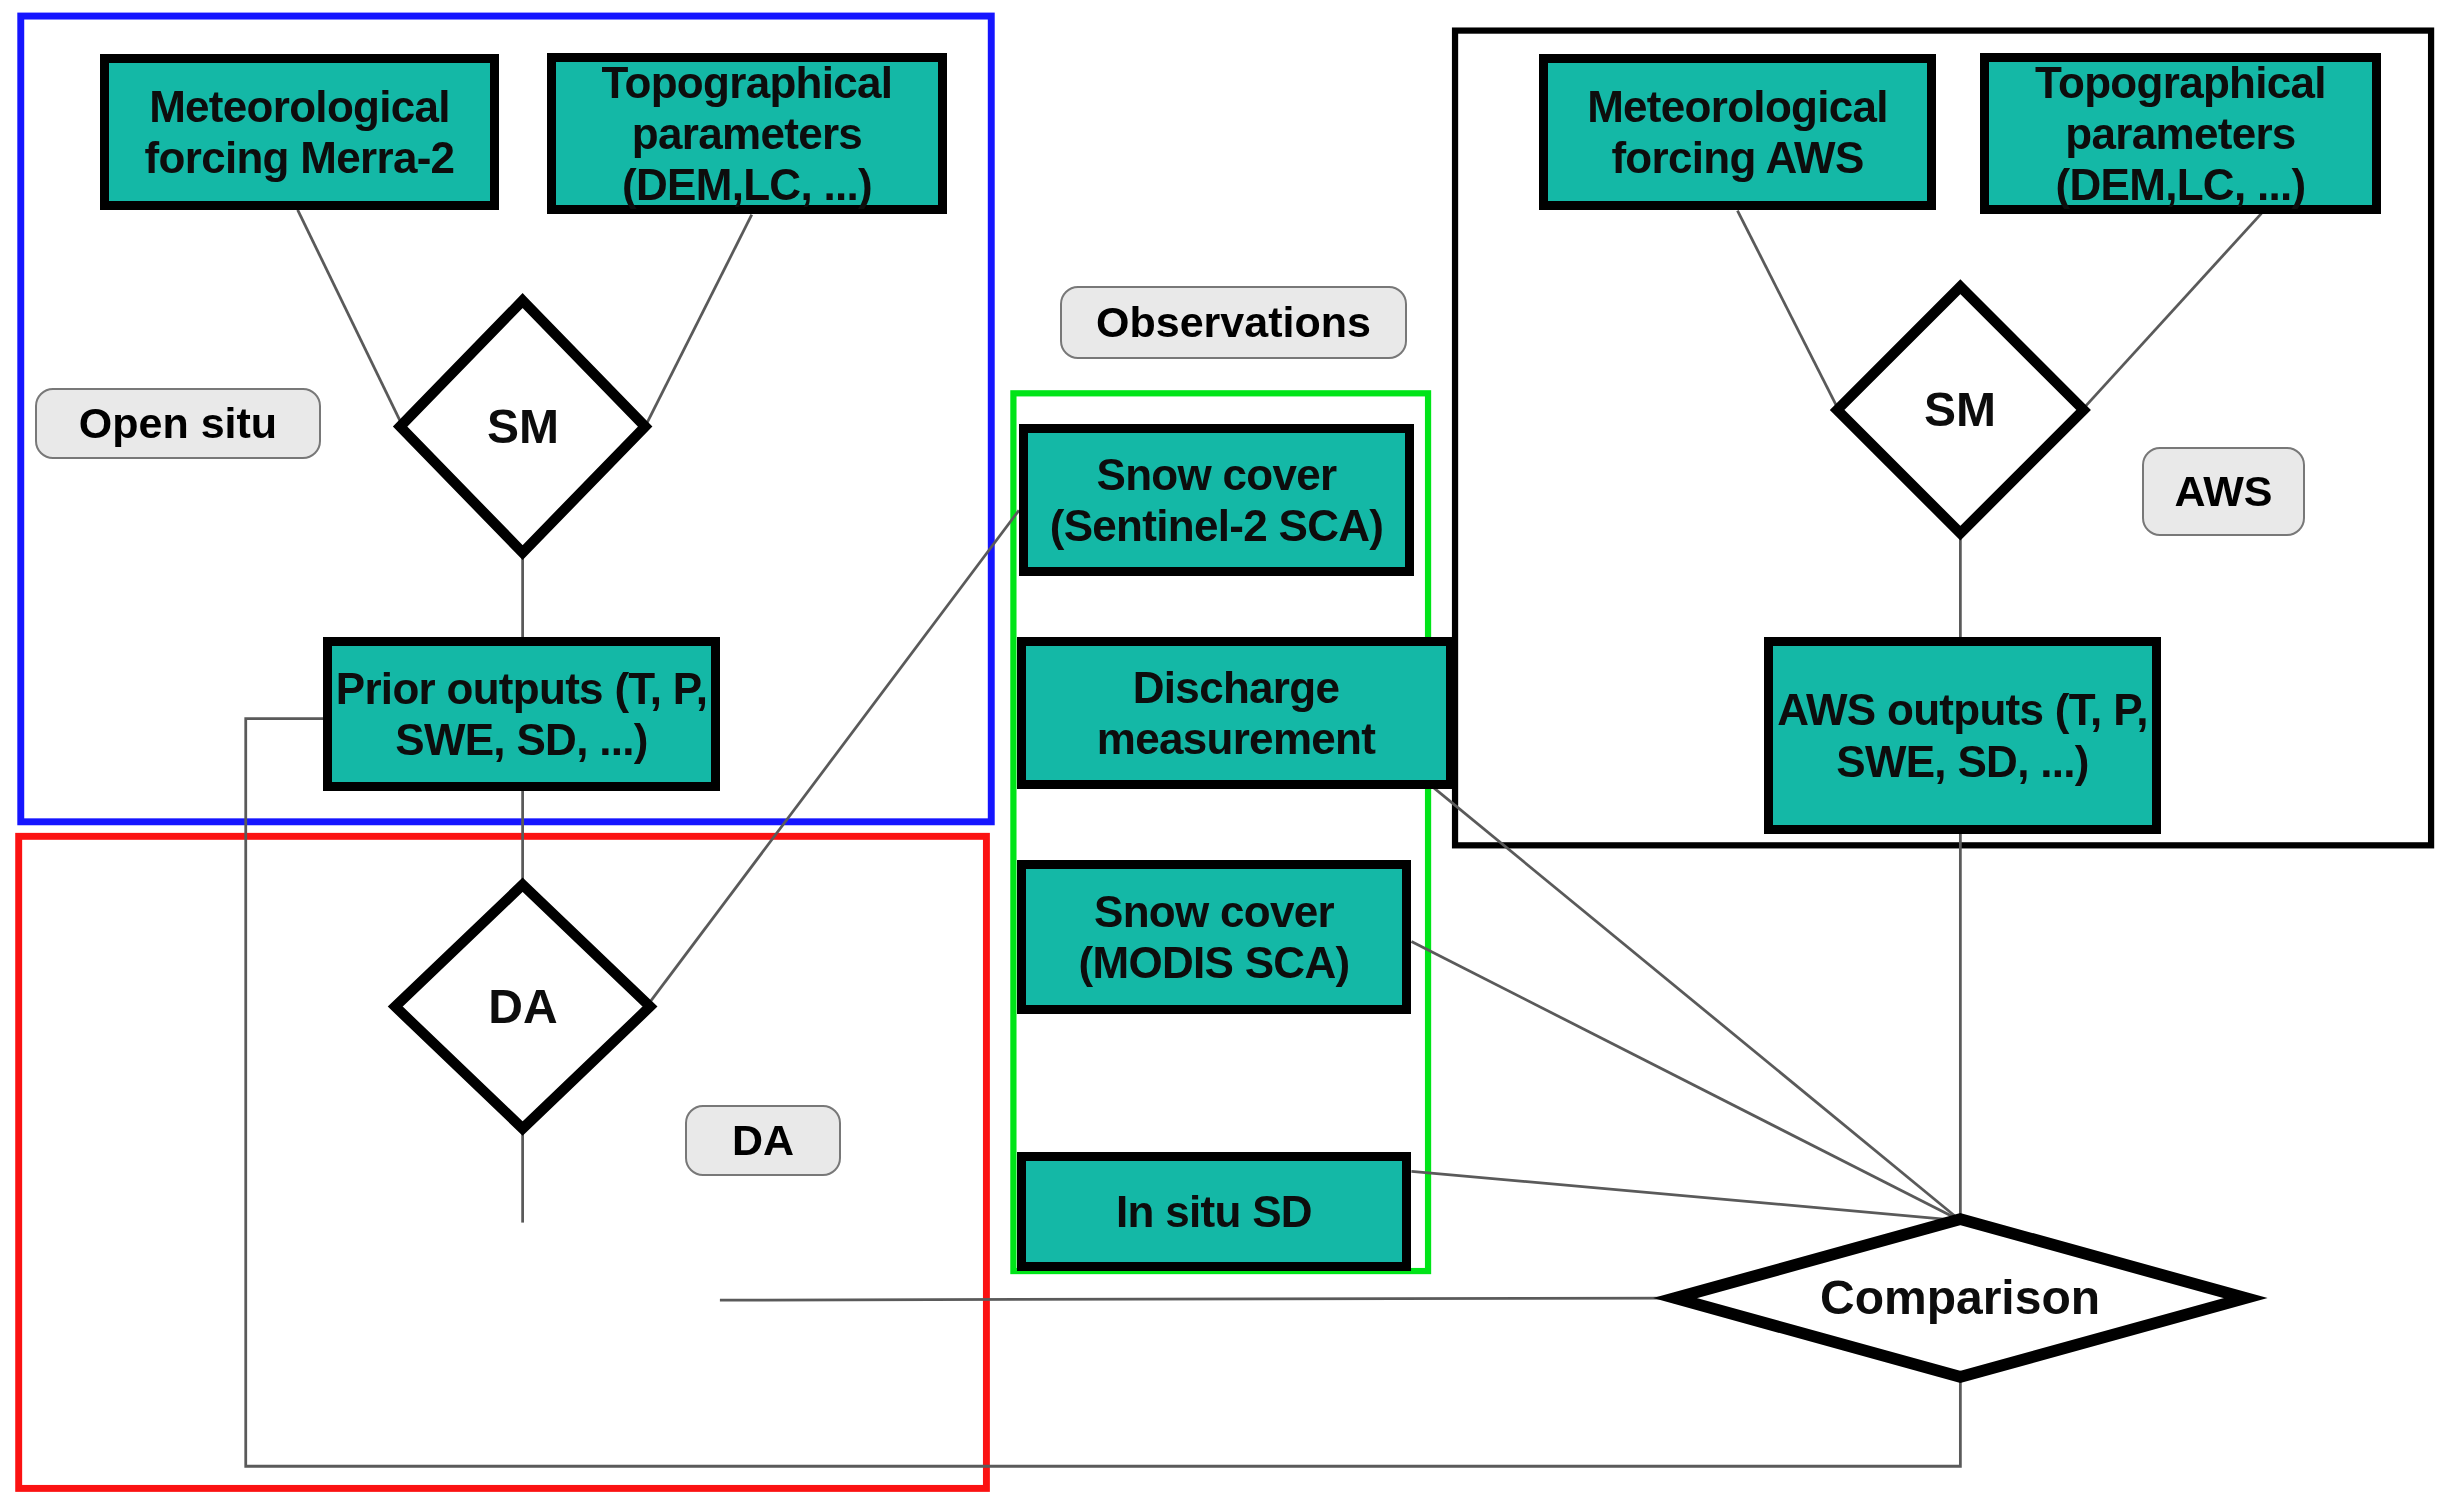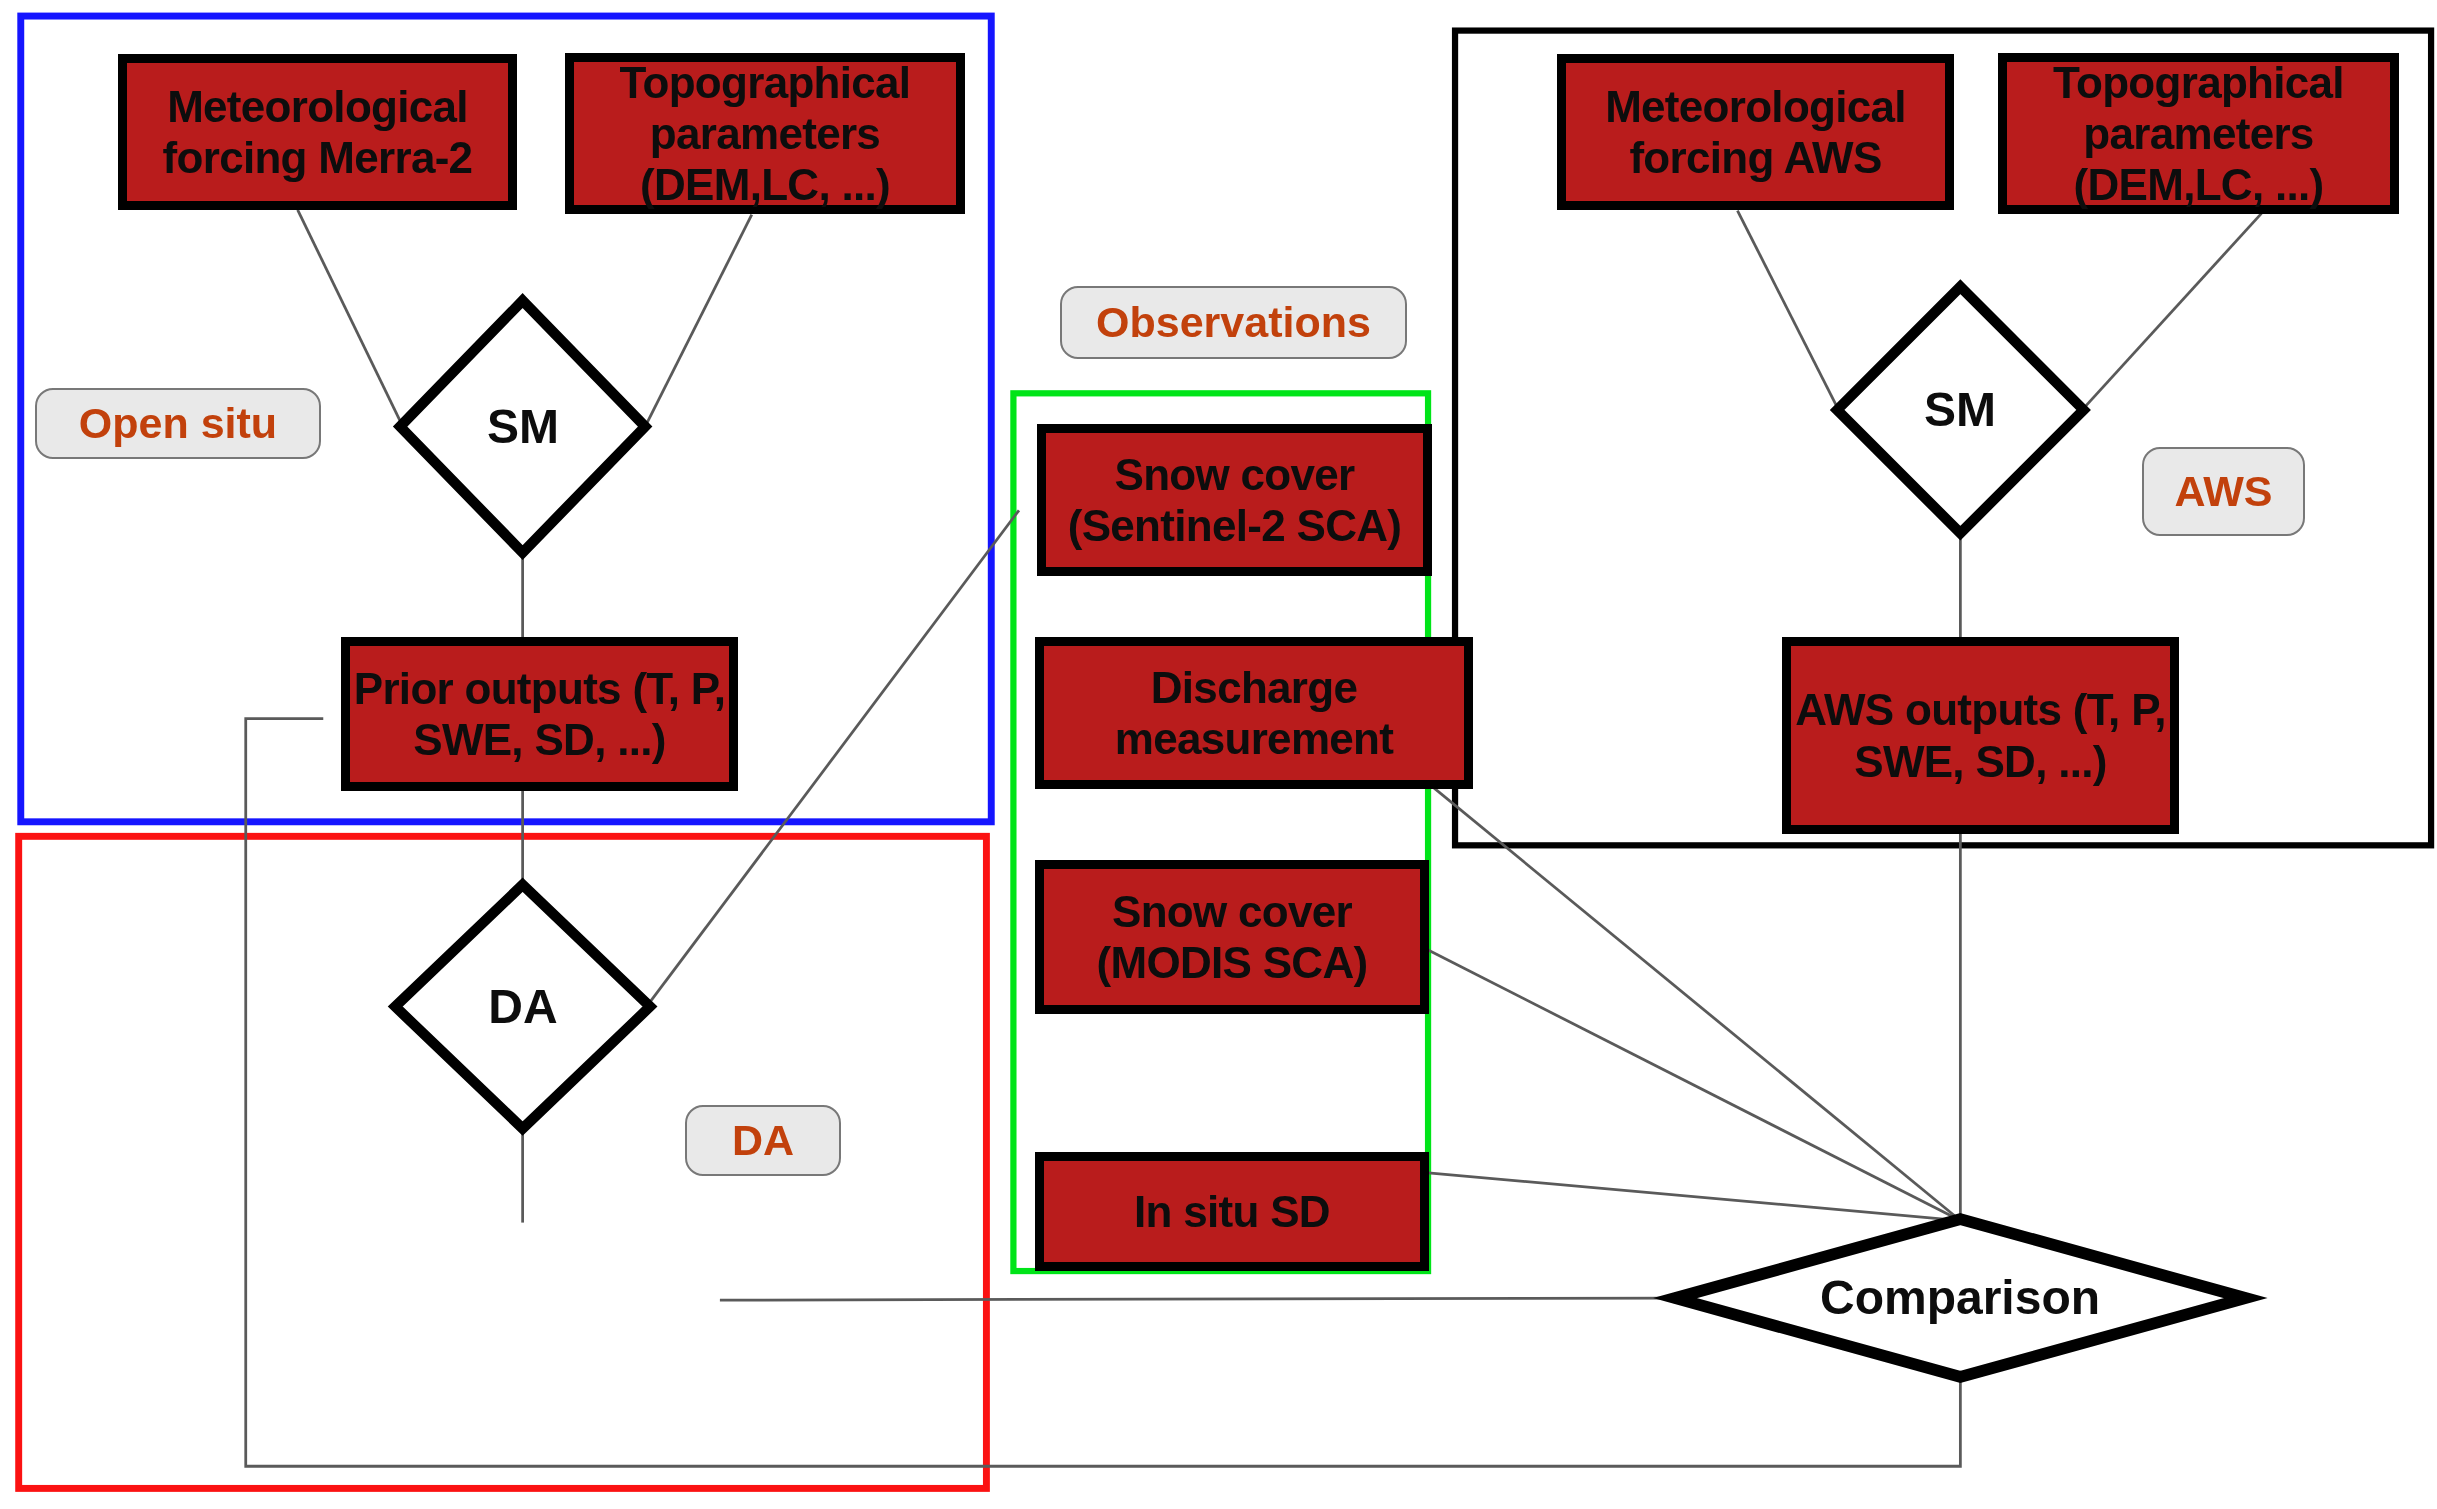--- a/index.html
+++ b/index.html
@@ -26,28 +26,27 @@
   .region-da          { fill: none; stroke: var(--da-region, #fb1212); stroke-width: 10px; }
   .region-observations{ fill: none; stroke: var(--observations-region, #00e418); stroke-width: 9px; }
   .region-aws         { fill: none; stroke: var(--aws-region, #000000); stroke-width: 9px; }
   .wire  { stroke: var(--connector, #5a5a5a); stroke-width: 4px; fill: none; }
   .diamond { fill: #ffffff; stroke: #000000; stroke-width: 15px; stroke-linejoin: miter; }
   .diamond-wide { stroke-width: 17px; }
 
   .node {
     position: absolute;
     box-sizing: border-box;
-    background: #b91c1c;
+    background: #14b8a6;
     border: 9px solid #000000;
     display: flex;
     align-items: center;
     justify-content: center;
     text-align: center;
     z-index: 2;
-    margin-left: 18px;
   }
   .node-text {
     font-weight: 700;
     font-size: 44px;
     line-height: 1.16;
     color: #0d0d0d;
     white-space: pre-line;
     letter-spacing: -0.7px;
   }
   .tag {
@@ -57,21 +56,21 @@
     border: 2.8px solid var(--label-border, #787878);
     border-radius: 18px;
     display: flex;
     align-items: center;
     justify-content: center;
     z-index: 2;
   }
   .tag-text {
     font-weight: 700;
     font-size: 43px;
-    color: #c2410c;
+    color: #000000;
     white-space: pre-line;
   }
   .dtext {
     position: absolute;
     width: 208px;
     height: 69px;
     display: flex;
     align-items: center;
     justify-content: center;
     text-align: center;

